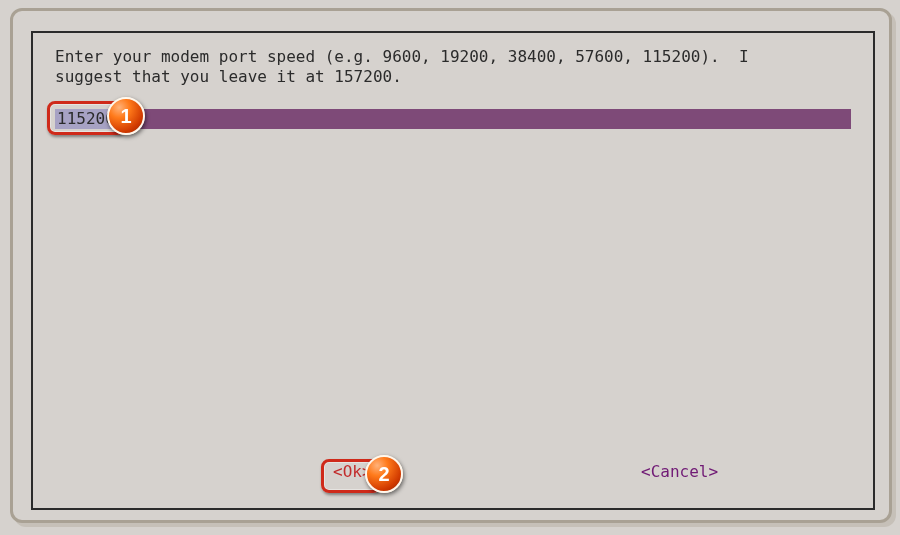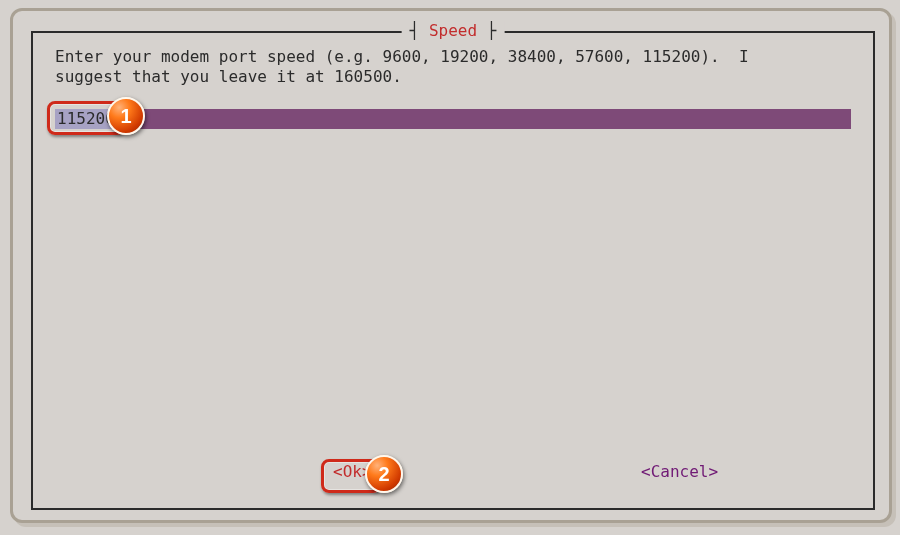--- a/index.html
+++ b/index.html
@@ -129,26 +129,23 @@
 .b1{ left:94px; top:86px; }
 .b2{ left:352px; top:444px; }
 </style>
 </head>
 <body>
 
 <div class="outer">
 
   <div class="dialog-frame">
 
-    <span class="title-cut">
-      <span class="title-bars">┤ </span><span class="title-text">Speed</span><span class="title-bars"> ├</span>
-    </span>
 
     <div class="prompt">Enter your modem port speed (e.g. 9600, 19200, 38400, 57600, 115200).  I
-suggest that you leave it at 160500.</div>
+suggest that you leave it at 157200.</div>
 
     <div class="input-row">
       <span class="input-sel">115200</span><span class="cursor-block"></span>
     </div>
 
     <div class="buttons-row">
       <span class="btn-ok">&lt;Ok&gt;</span>
       <span class="btn-cancel">&lt;Cancel&gt;</span>
     </div>
 

